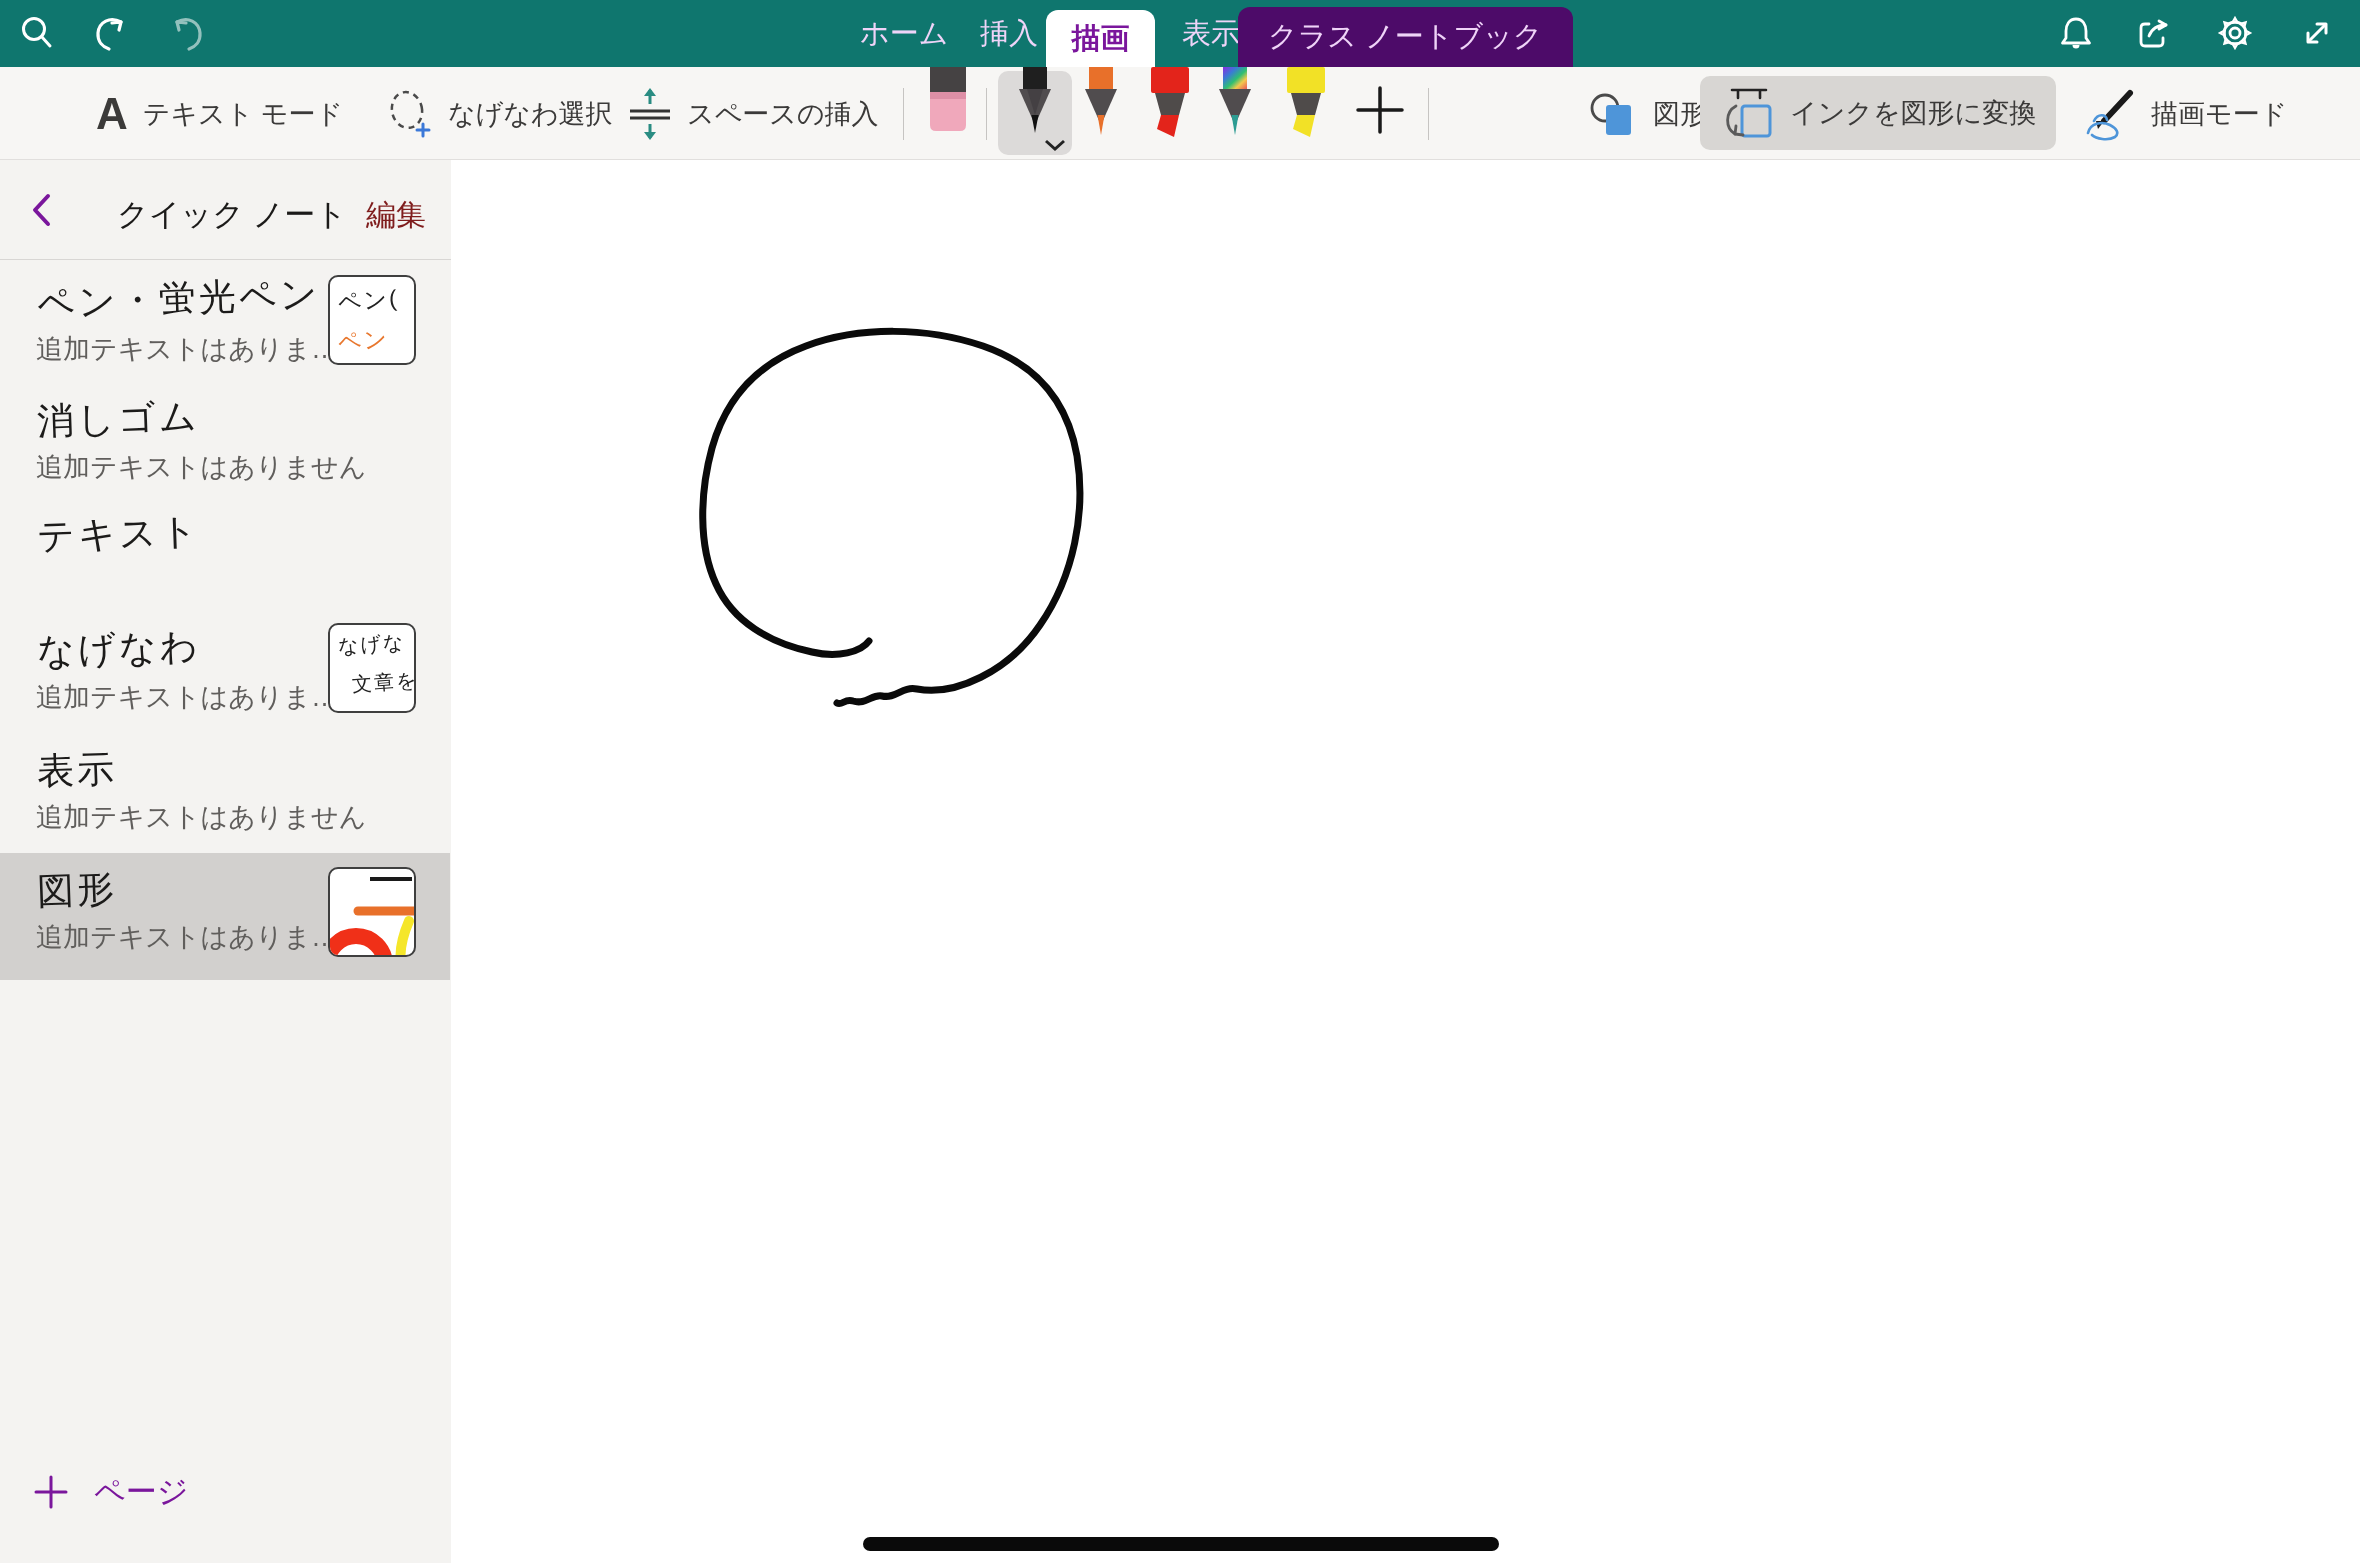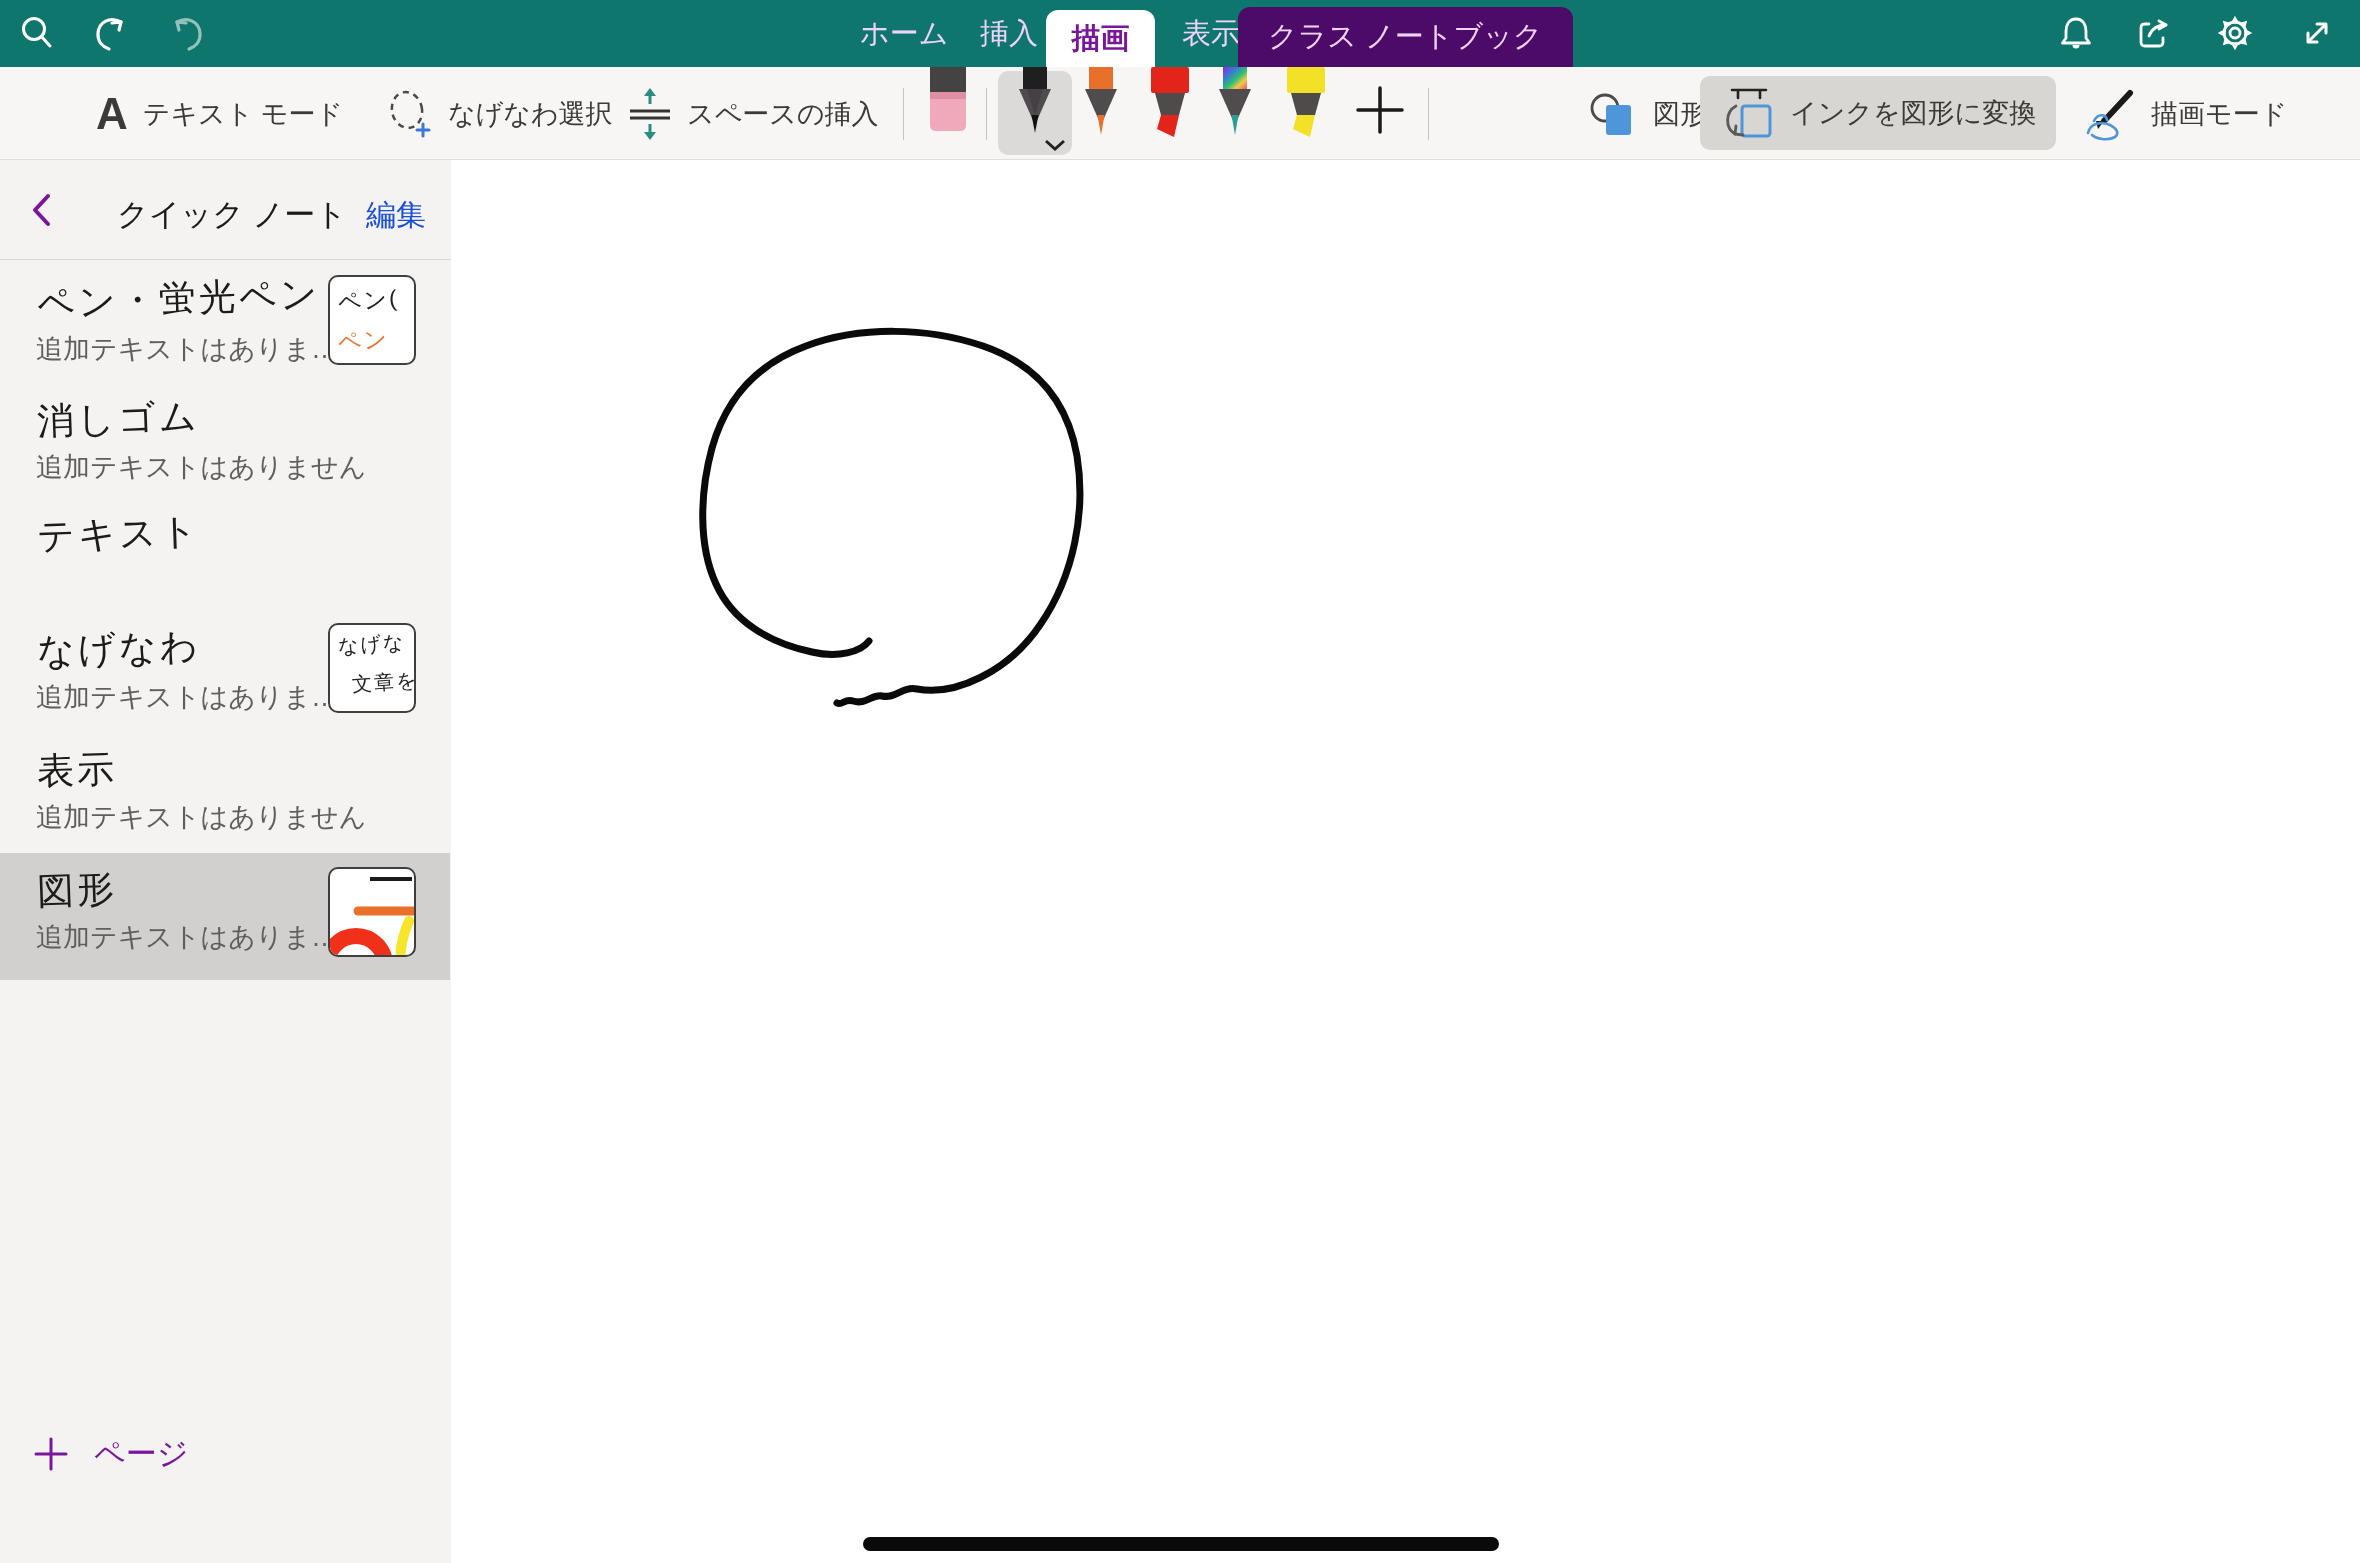--- a/index.html
+++ b/index.html
@@ -22,29 +22,29 @@
   .vdiv { position:absolute; top:88px; width:1px; height:52px; background:#C6C4C2; }
   .pen { position:absolute; top:67px; cursor:pointer; }
   .pen-sel-bg { position:absolute; left:998px; top:71px; width:74px; height:84px; background:#DCDAD9; border-radius:10px; cursor:pointer; }
   .plusbtn { position:absolute; left:1352px; top:82px; width:56px; height:56px; cursor:pointer; }
   .ink-pill { position:absolute; left:1700px; top:76px; height:74px; background:#D8D6D3; border-radius:10px; display:flex; align-items:center; gap:14px; padding:0 20px; cursor:pointer; }
 
   
   .sidebar { position:absolute; left:0; top:160px; width:465px; height:1403px; background:#F4F3F1; border-right:1px solid #CFCDCB; }
   .sb-header { position:absolute; left:0; top:0; width:100%; height:100px; border-bottom:1px solid #D8D6D4; }
   .sb-title { position:absolute; left:0; right:0; top:34px; text-align:center; font-size:31px; color:#1b1a19; }
-  .sb-edit { position:absolute; right:38px; top:35px; font-size:30px; color:#1d4ed8; cursor:pointer; }
+  .sb-edit { position:absolute; right:38px; top:35px; font-size:30px; color:#7f1d1d; cursor:pointer; }
   .sb-back { position:absolute; left:30px; top:33px; cursor:pointer; }
   .row { position:absolute; left:0; width:450px; height:118px; cursor:pointer; }
   .row.selected { background:#D2D0CE; height:127px; }
   .row-title { position:absolute; left:38px; top:14px; font-size:37px; color:#1c1b1a; letter-spacing:3px; transform:rotate(-2deg); transform-origin:left bottom; white-space:nowrap; }
   .row-sub { position:absolute; left:36px; top:66px; font-size:27px; color:#605E5C; white-space:nowrap; }
   .thumb { position:absolute; left:328px; top:10px; width:88px; height:90px; background:#fff; border:2px solid #3F3F3F; border-radius:10px; overflow:hidden; }
   .thumb .tline { position:absolute; left:8px; font-size:23px; letter-spacing:2px; transform:rotate(-4deg); white-space:nowrap; }
-  .addpage { position:absolute; left:0; top:1254px; width:450px; height:80px; display:flex; align-items:center; gap:26px; padding-left:34px; color:#7A169C; font-size:31px; cursor:pointer; }
+  .addpage { position:absolute; left:0; top:1292px; width:450px; height:80px; display:flex; align-items:center; gap:26px; padding-left:34px; color:#7A169C; font-size:31px; cursor:pointer; }
 
   
   .canvas { position:absolute; left:451px; top:160px; width:1909px; height:1403px; background:#FFFFFF; }
   .ink-svg { position:absolute; left:0; top:0; width:2360px; height:1563px; pointer-events:none; }
   .home-indicator { position:absolute; left:863px; top:1537px; width:636px; height:14px; border-radius:7px; background:#0A0A0A; cursor:pointer; }
 </style>
 </head>
 <body>
 
 <div id="app">

